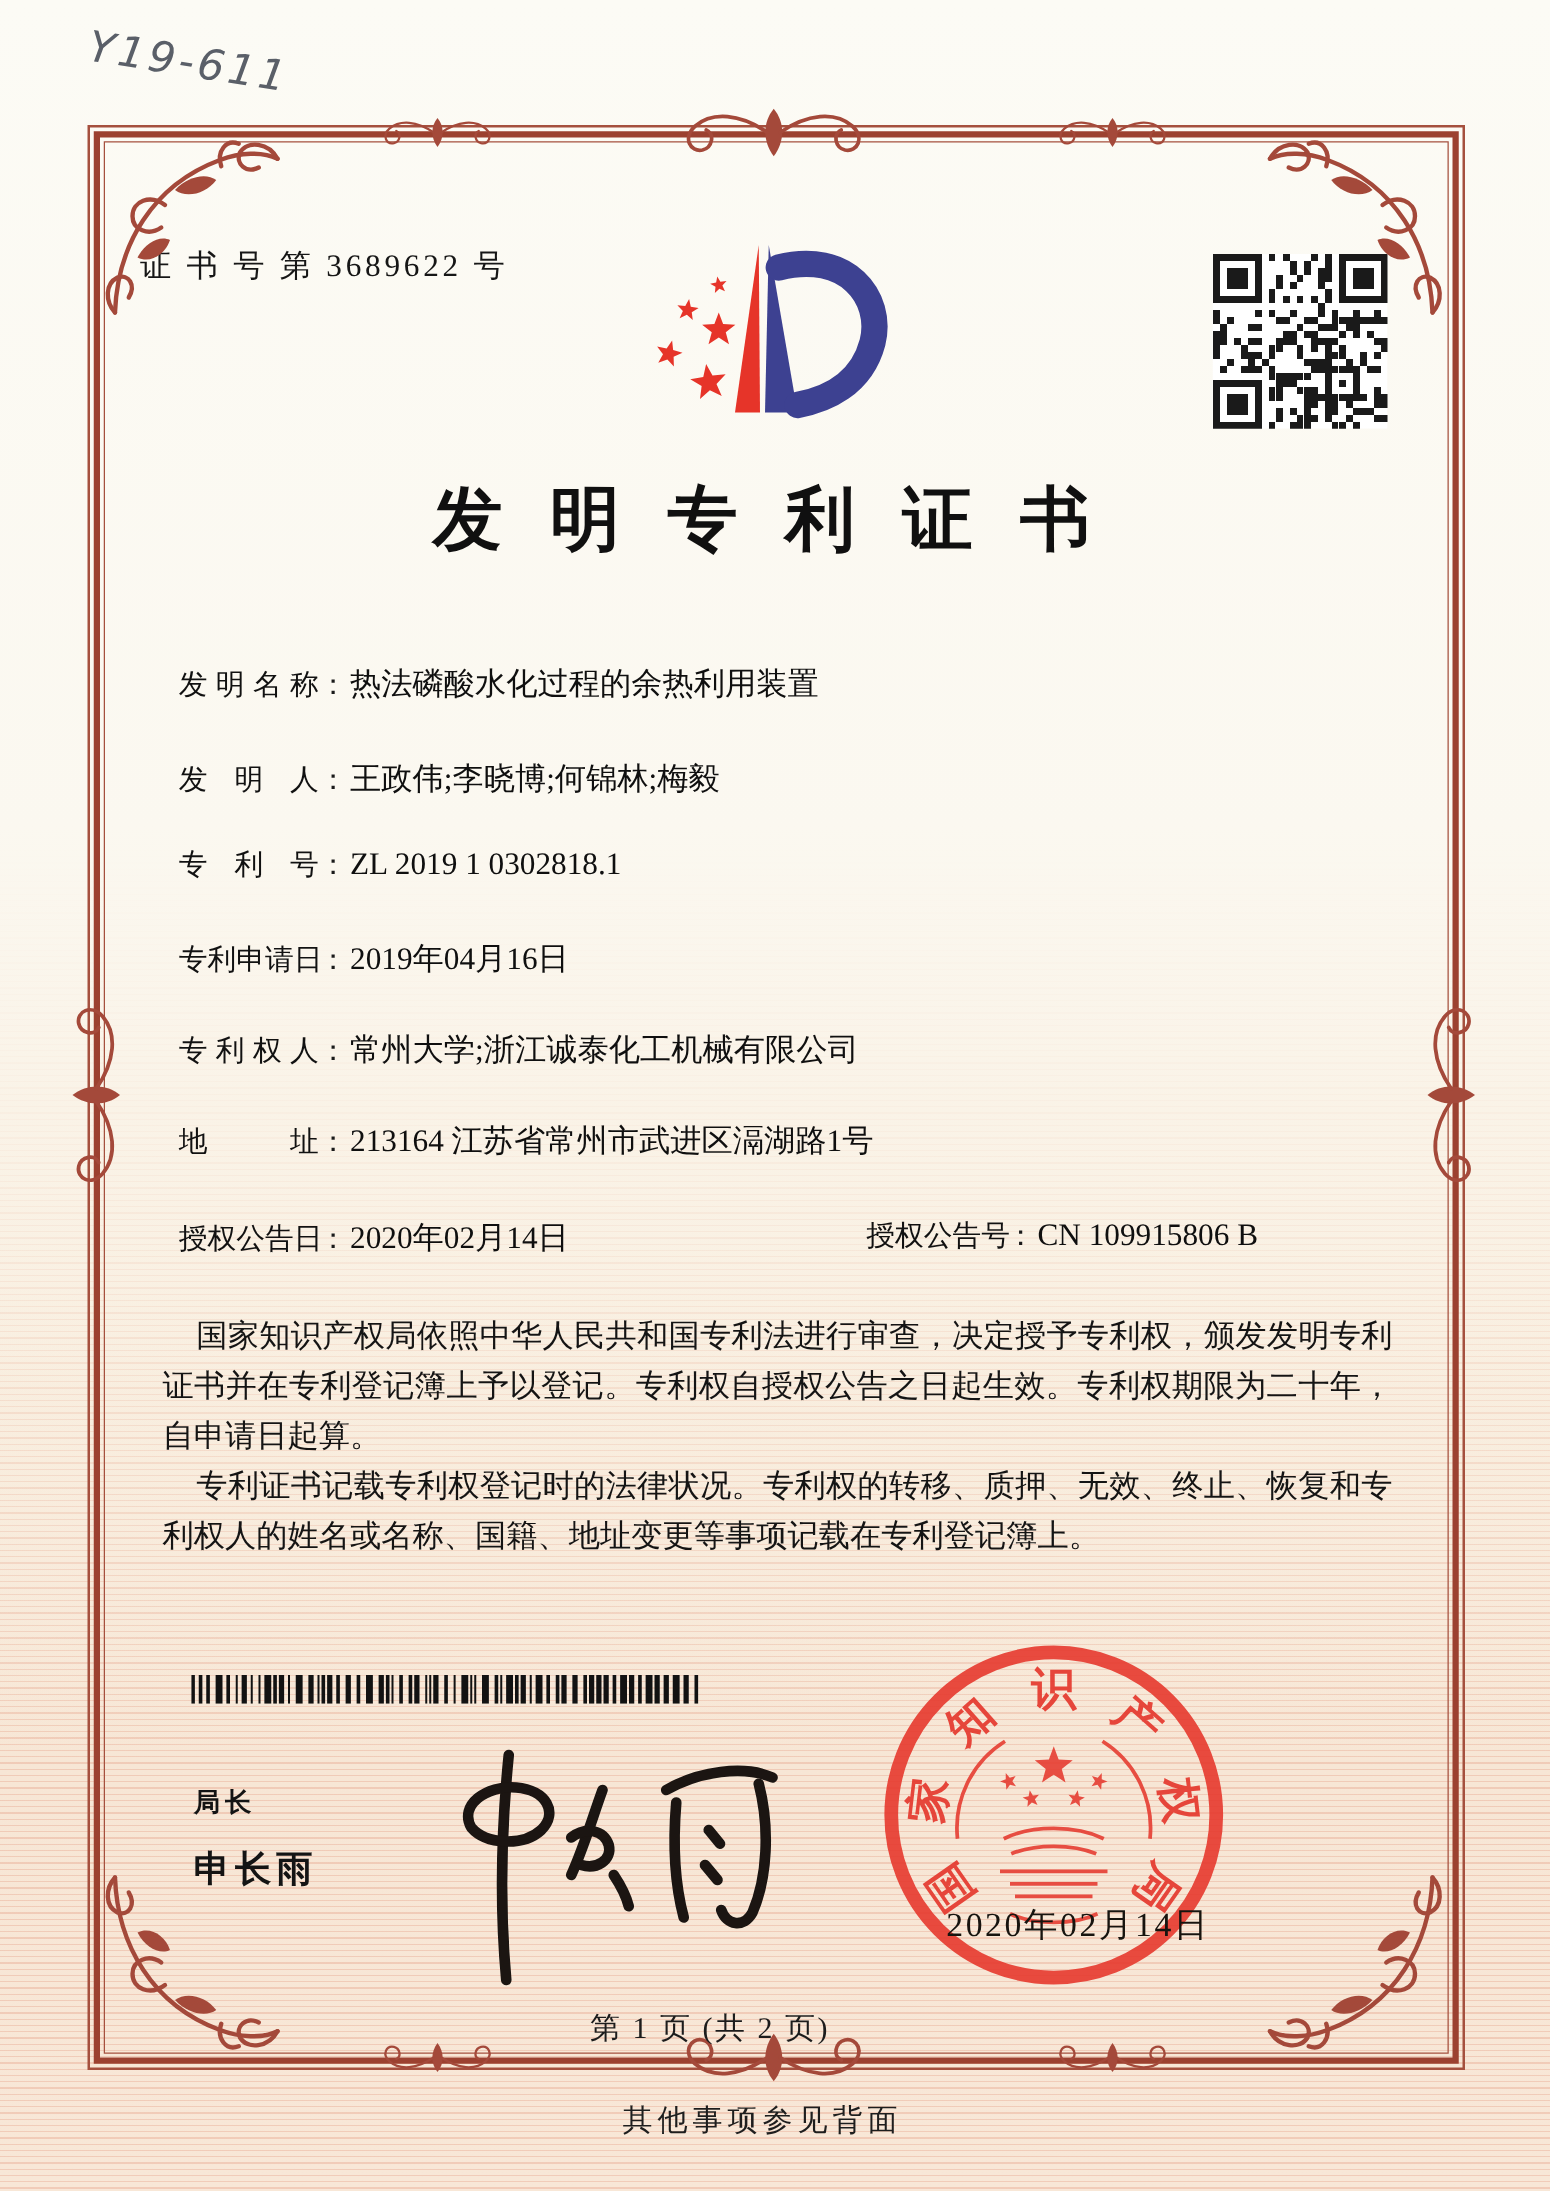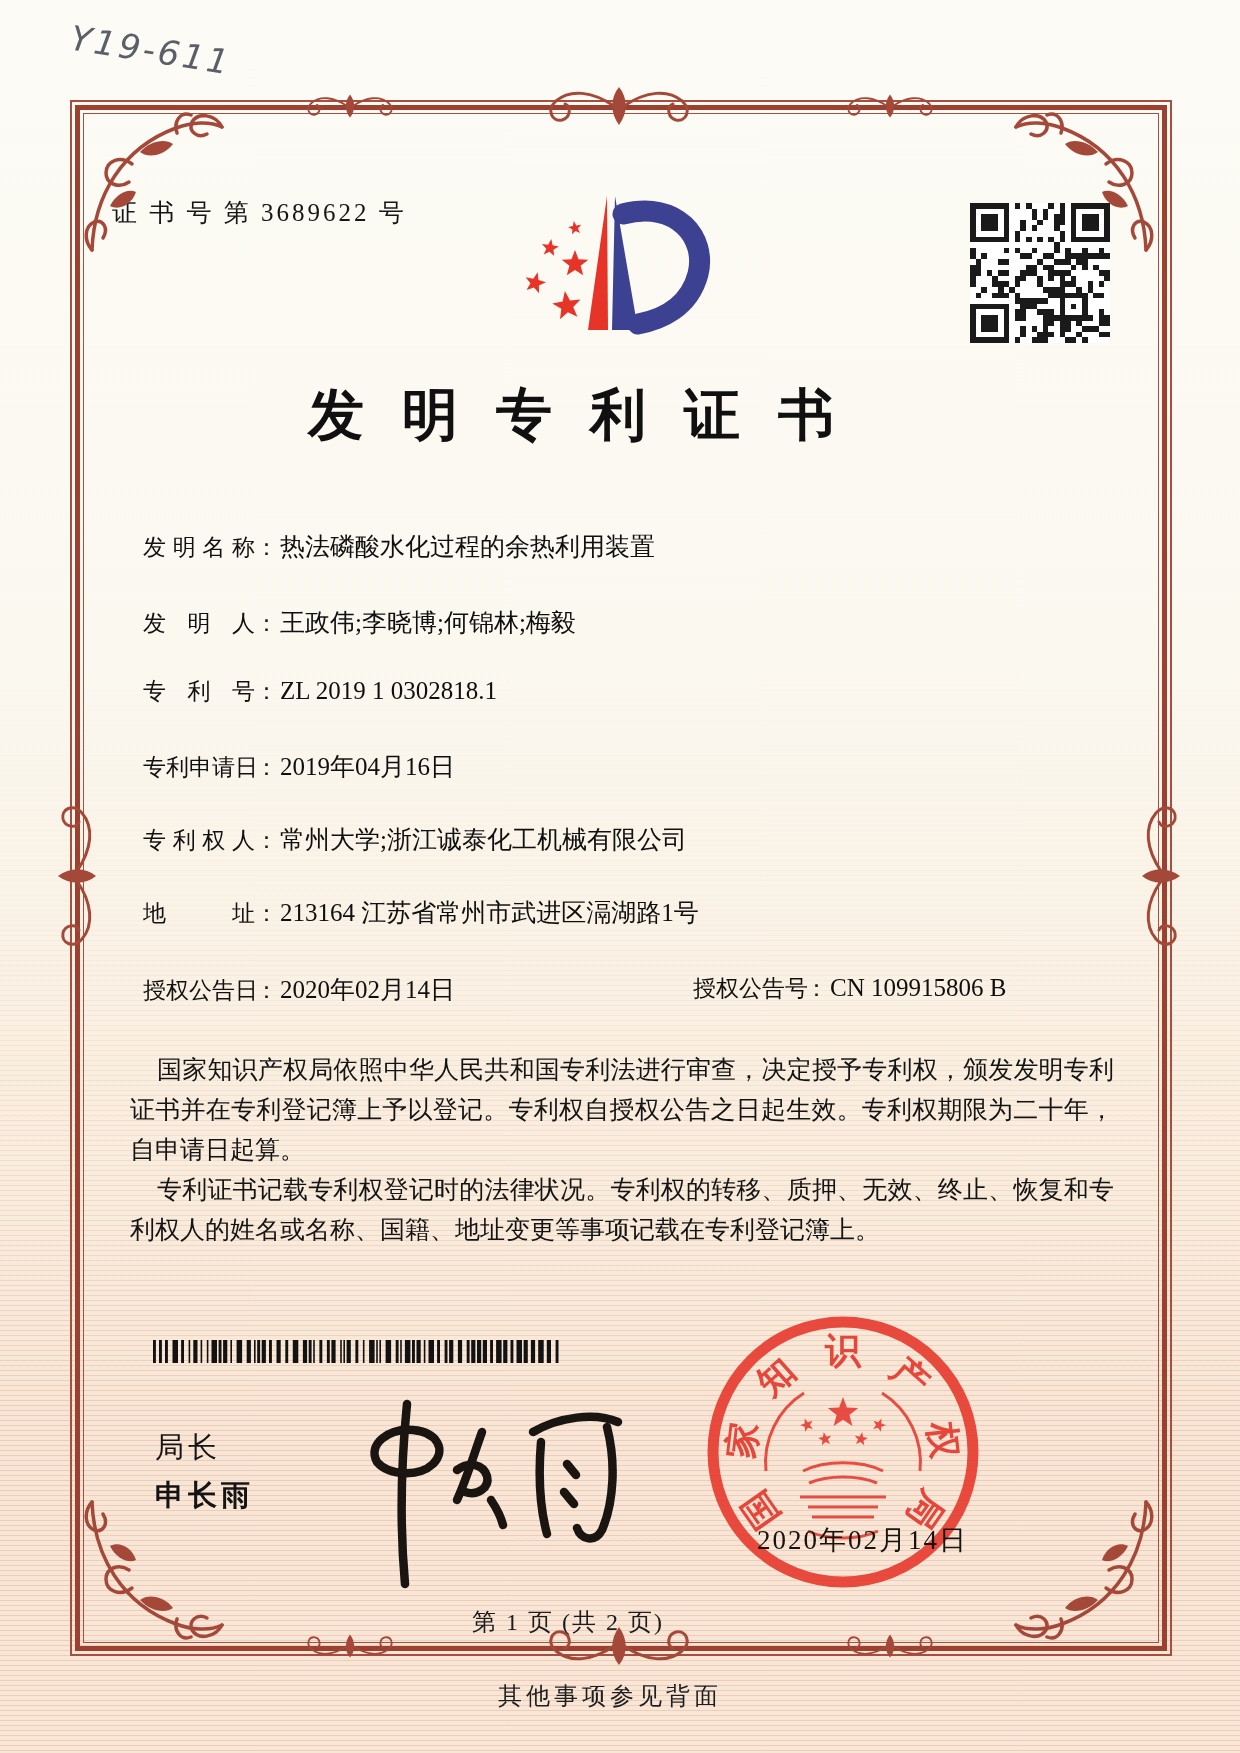--- a/index.html
+++ b/index.html
@@ -16,32 +16,32 @@
   .frame{position:absolute;left:70px;top:100px;width:1098px;height:1552px;border:2px solid #a5503e;}
   .frame::before{content:"";position:absolute;inset:3px;border:5px solid #9c4130;}
   .frame::after{content:"";position:absolute;inset:11px;border:1.5px solid #a5503e;}
   .orn{position:absolute;z-index:2;}
   .annotation{position:absolute;left:70px;top:30px;font-family:"DejaVu Sans",sans-serif;
     font-style:italic;font-size:34px;color:#3e4450;letter-spacing:3px;transform:rotate(9deg);opacity:.85;}
   .cert-number{position:absolute;left:112px;top:196px;font-size:25px;letter-spacing:3px;color:#161616;}
   .logo{position:absolute;left:505px;top:180px;}
   .qr{position:absolute;left:970px;top:203px;}
   .title{position:absolute;left:0;top:378px;width:1180px;text-align:center;
-    font-size:56px;font-weight:700;letter-spacing:38px;color:#101010;}
+    font-size:56px;font-weight:700;letter-spacing:38px;padding-left:38px;color:#101010;}
   .field-row{position:absolute;left:143px;width:1000px;height:36px;white-space:nowrap;}
   .flabel{display:inline-flex;justify-content:space-between;width:112px;vertical-align:baseline;
     font-size:23px;color:#111;}
   .fcolon{font-size:23px;}
   .fvalue{font-size:25px;margin-left:2px;color:#0f0f0f;}
   .fgroup{position:absolute;top:0;white-space:nowrap;}
   .paras{position:absolute;left:130px;top:1050px;width:984px;font-size:25px;line-height:40px;color:#141414;text-align:justify;}
   .paras p{margin:0;text-indent:27px;}
   .barcode{position:absolute;left:153px;top:1340px;}
   .officer-title{position:absolute;left:155px;top:1428px;font-family:"Liberation Sans","DejaVu Sans",sans-serif;
-    font-weight:400;font-size:29px;color:#141414;letter-spacing:4px;}
+    font-weight:700;font-size:21px;color:#141414;letter-spacing:4px;}
   .officer-name{position:absolute;left:155px;top:1476px;font-family:"Liberation Sans","DejaVu Sans",sans-serif;
     font-weight:700;font-size:29px;color:#141414;letter-spacing:4px;}
   .signature{position:absolute;left:345px;top:1392px;z-index:3;}
   .seal{position:absolute;left:700px;top:1309px;z-index:3;}
   .seal-char{font-size:36px;font-weight:700;fill:#e5392e;opacity:.92;
     font-family:"Liberation Serif","DejaVu Serif",serif;}
   .seal-date{position:absolute;left:757px;top:1522px;z-index:5;font-size:27px;letter-spacing:2px;color:#17140f;}
   .page-footer{position:absolute;left:68px;top:1606px;width:1000px;text-align:center;
     font-size:24px;letter-spacing:2px;color:#1c1c1c;z-index:4;}
   .back-note{position:absolute;left:70px;top:1680px;width:1080px;text-align:center;

